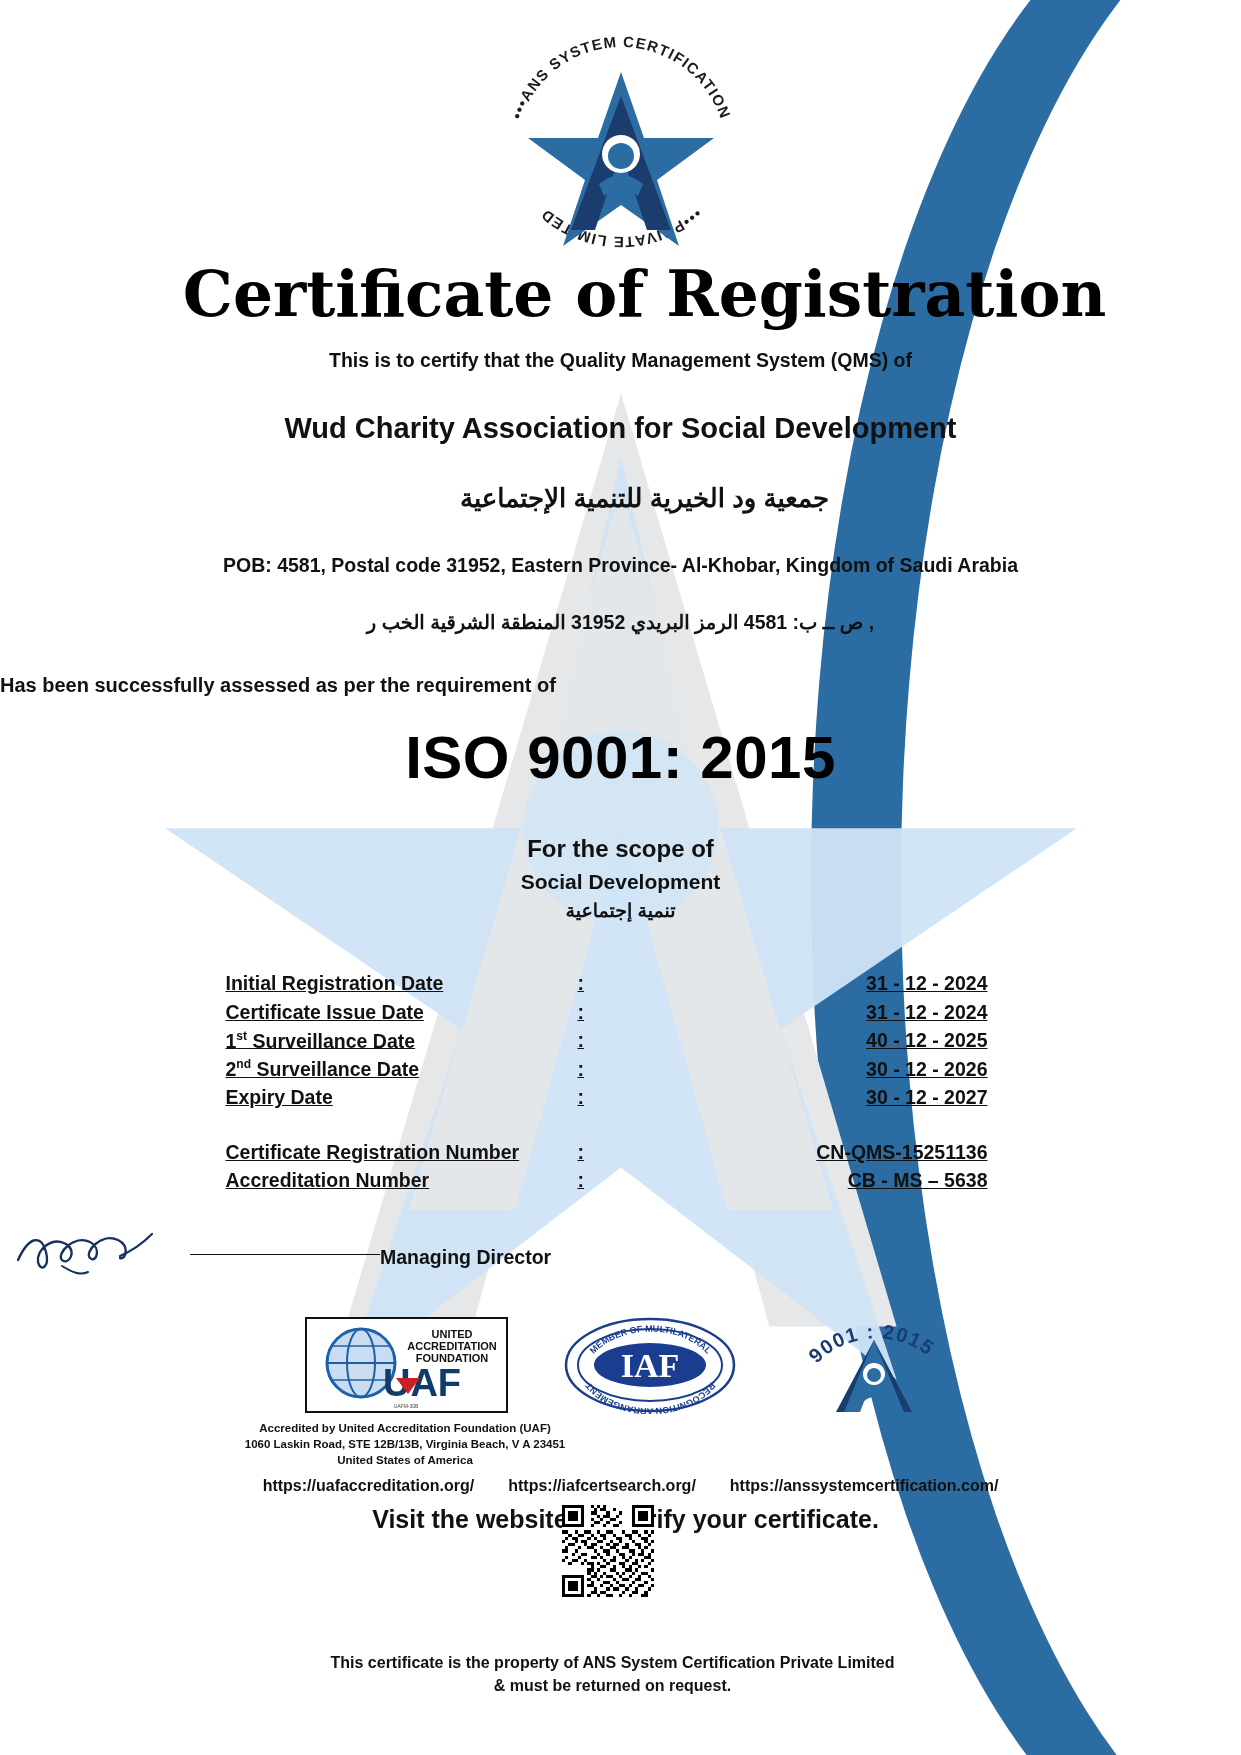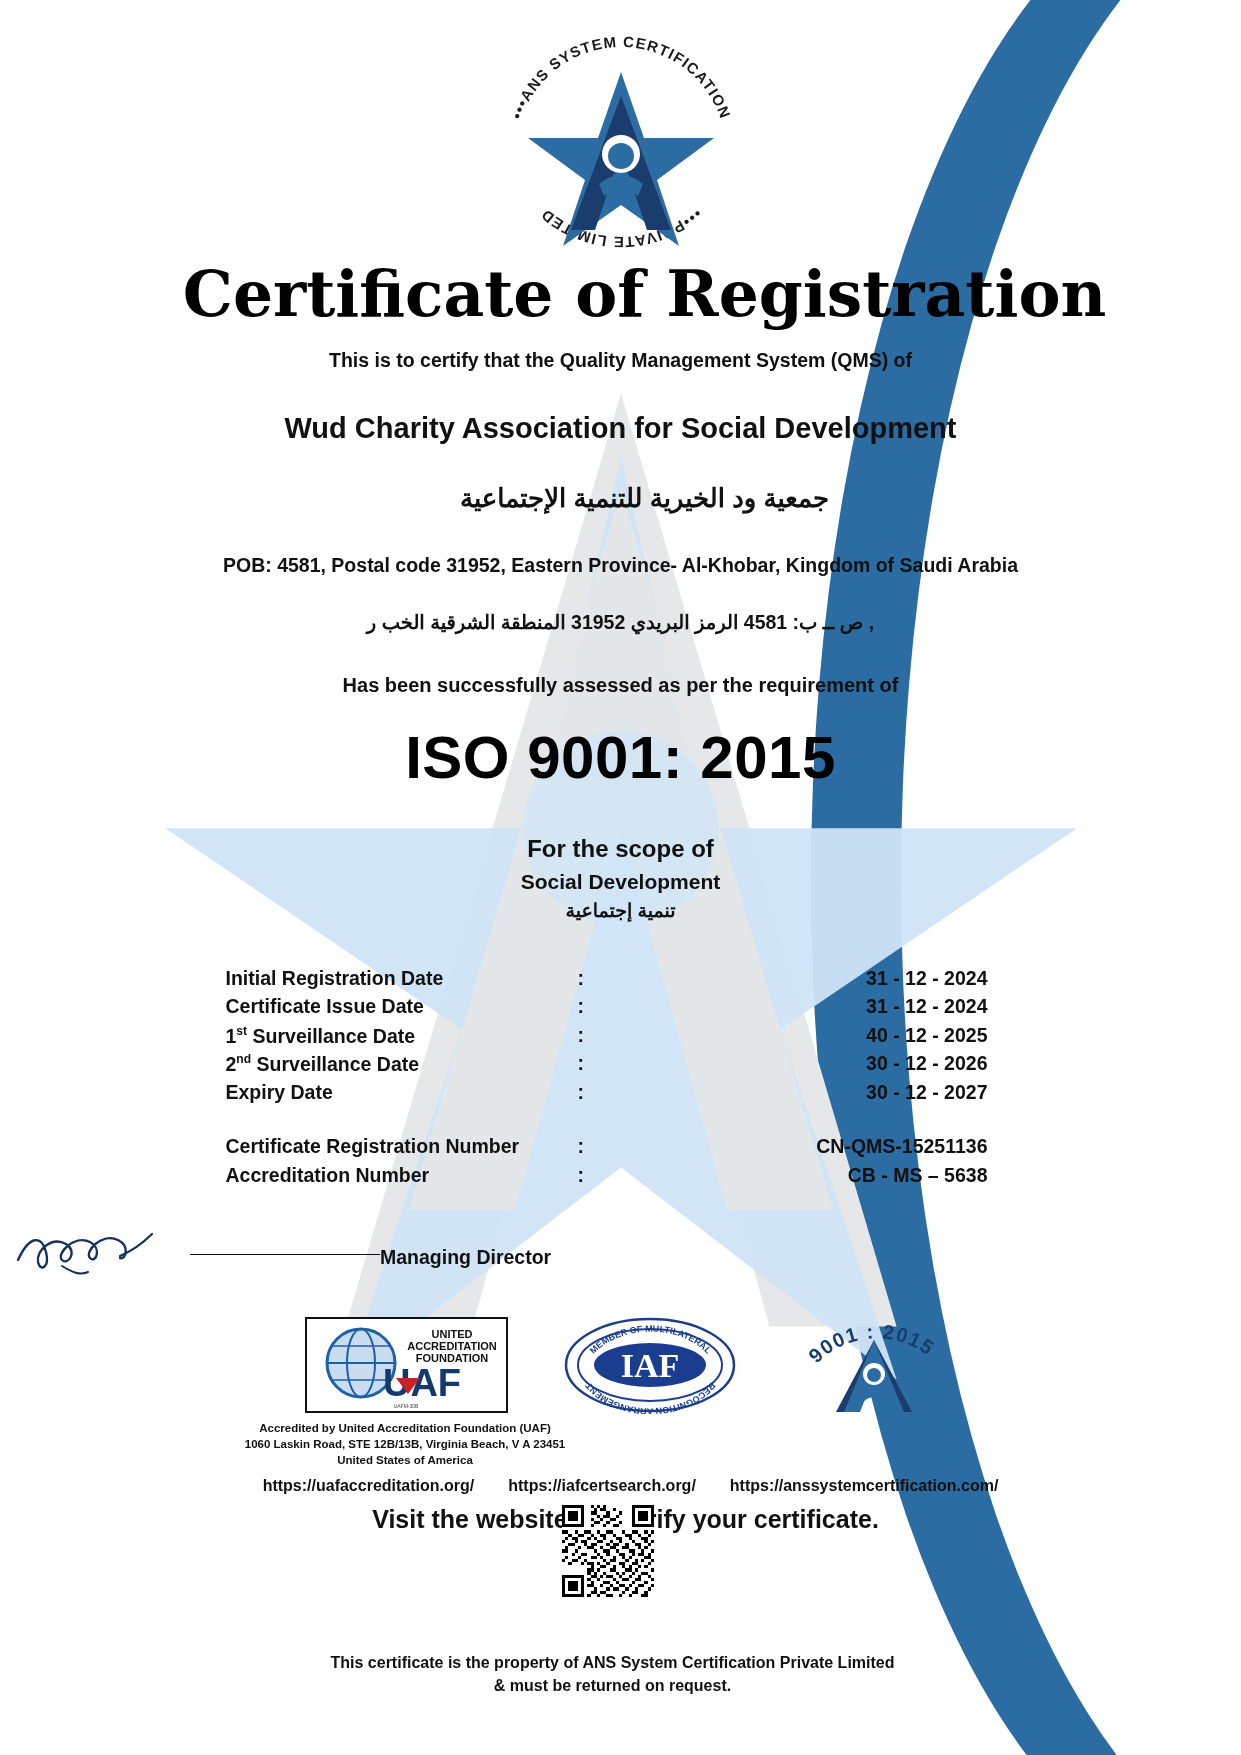--- a/index.html
+++ b/index.html
@@ -104,21 +104,21 @@
   .addr-ar {
     text-align: center;
     font-size: 19.5px;
     font-weight: bold;
     color: #111;
     margin-top: 34px;
     direction: rtl;
   }
 
   .assessed {
-    text-align: center;
+    text-align: left;
     font-size: 20px;
     font-weight: bold;
     color: #111;
     margin-top: 40px;
   }
 
   .standard {
     text-align: center;
     font-size: 60px;
     font-weight: bold;
@@ -137,21 +137,21 @@
   .scope-ar  { font-size: 19px;  font-weight: bold; color: #111; direction: rtl; }
 
   
   .details {
     margin: 42px auto 0 auto;
     width: 790px;
     font-size: 19.5px;
     font-weight: bold;
     color: #111;
   }
-  .drow { display: flex; align-items: flex-start; height: 28.5px; }
+  .drow { display: flex; align-items: flex-end; height: 28.5px; text-decoration: underline; }
   .dlabel { width: 352px; text-align: left; }
   .dcolon { width: 58px; text-align: left; }
   .dvalue { flex: 1; text-align: right; padding-right: 28px; }
   .gap { height: 26px; }
   sup { font-size: 0.62em; vertical-align: super; }
 
   
   .sig-wrap {
     margin-top: 34px;
     display: flex;

